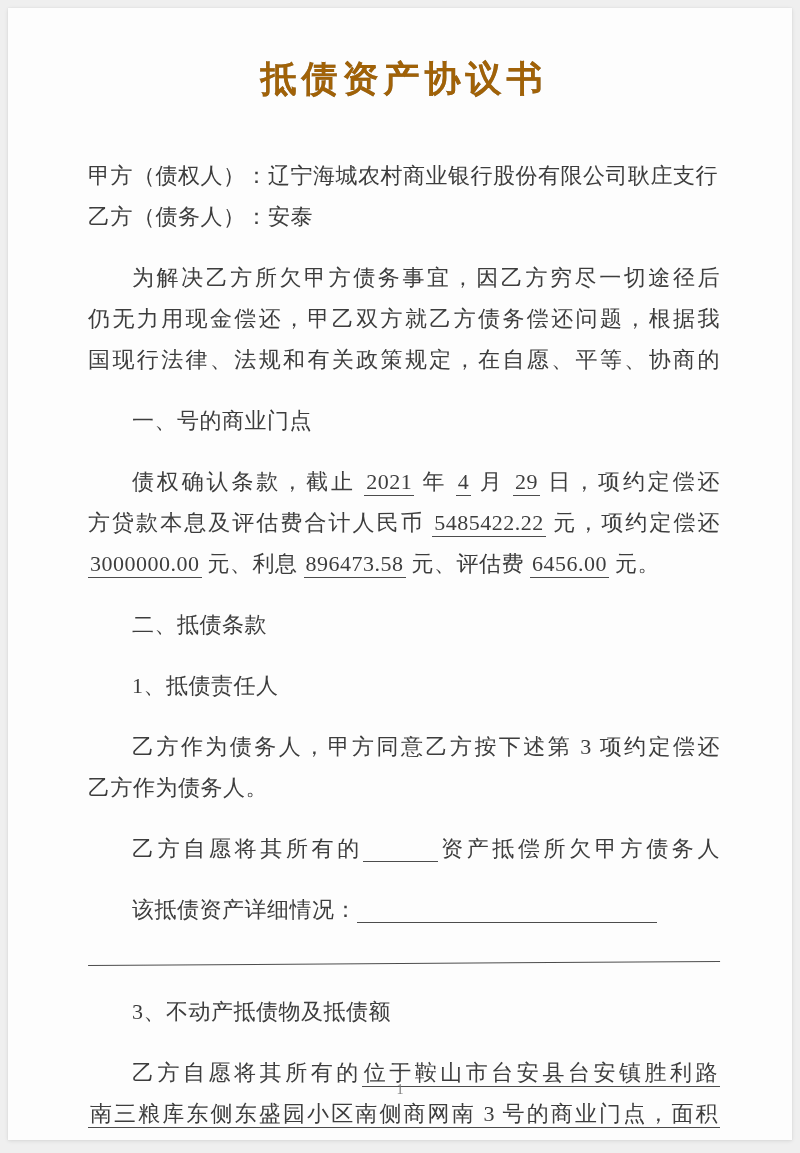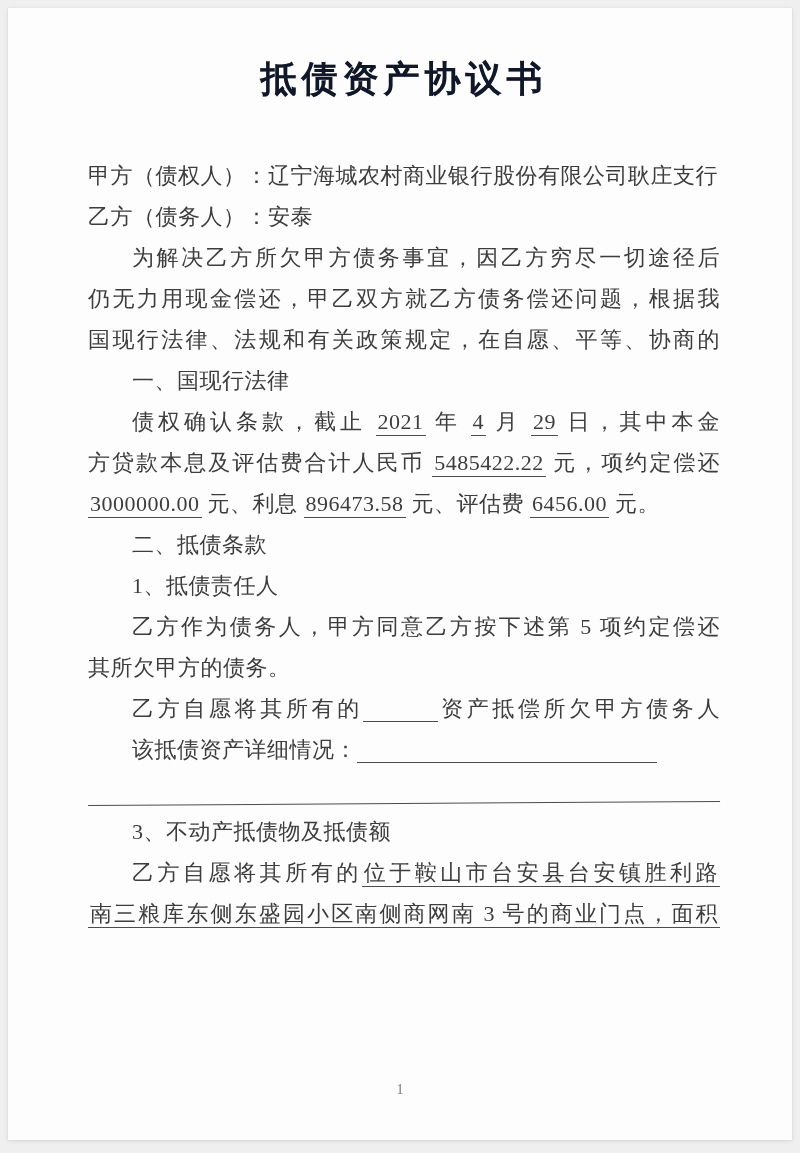--- a/index.html
+++ b/index.html
@@ -21,35 +21,35 @@
     box-shadow: 0 1px 4px rgba(0,0,0,0.10), 0 0 1px rgba(0,0,0,0.08);
     box-sizing: border-box;
     padding: 48px 72px 0 80px;
     color: #3d3d3d;
   }
   .doc-title {
     text-align: center;
     font-size: 36px;
     font-weight: bold;
     letter-spacing: 5px;
-    color: #0f172a;
+    color: #a16207;
     line-height: 1.3;
     margin: 0 0 52px 0;
     text-shadow: 0 0 0.6px rgba(60,60,60,0.55);
   }
   .doc-body {
     font-size: 22px;
     line-height: 41px;
     letter-spacing: 0.5px;
   }
   .line {
     white-space: pre-wrap;
     min-height: 41px;
   }
-  .line.indent { text-indent: 2em; }
+  .line.indent { text-indent: 2em; margin-top: 20px; }
   .line.fill {
     text-align: justify;
     text-align-last: justify;
     text-justify: inter-character;
   }
   .u {
     border-bottom: 1.5px solid #4c4c4c;
     padding: 0 2px 1px 2px;
   }
   .blank {
@@ -78,28 +78,28 @@
 <body>
 
 <div class="page">
   <h1 class="doc-title">抵债资产协议书</h1>
   <div class="doc-body">
       <div class="line"><span>甲方（债权人）：辽宁海城农村商业银行股份有限公司耿庄支行</span></div>
       <div class="line"><span>乙方（债务人）：安泰</span></div>
       <div class="line indent fill"><span>为解决乙方所欠甲方债务事宜，因乙方穷尽一切途径后</span></div>
       <div class="line fill"><span>仍无力用现金偿还，甲乙双方就乙方债务偿还问题，根据我</span></div>
       <div class="line fill"><span>国现行法律、法规和有关政策规定，在自愿、平等、协商的</span></div>
-      <div class="line indent"><span>一、国现行法律</span></div>
-      <div class="line indent fill"><span>债权确认条款，截止 </span><span class="u">2021</span><span> 年 </span><span class="u">4</span><span> 月 </span><span class="u">29</span><span> 日，其中本金</span></div>
+      <div class="line indent"><span>一、号的商业门点</span></div>
+      <div class="line indent fill"><span>债权确认条款，截止 </span><span class="u">2021</span><span> 年 </span><span class="u">4</span><span> 月 </span><span class="u">29</span><span> 日，项约定偿还</span></div>
       <div class="line fill"><span>方贷款本息及评估费合计人民币 </span><span class="u">5485422.22</span><span> 元，项约定偿还</span></div>
       <div class="line"><span class="u">3000000.00</span><span> 元、利息 </span><span class="u">896473.58</span><span> 元、评估费 </span><span class="u">6456.00</span><span> 元。</span></div>
       <div class="line indent"><span>二、抵债条款</span></div>
       <div class="line indent"><span>1、抵债责任人</span></div>
-      <div class="line indent fill"><span>乙方作为债务人，甲方同意乙方按下述第 5 项约定偿还</span></div>
-      <div class="line"><span>其所欠甲方的债务。</span></div>
+      <div class="line indent fill"><span>乙方作为债务人，甲方同意乙方按下述第 3 项约定偿还</span></div>
+      <div class="line"><span>乙方作为债务人。</span></div>
       <div class="line indent fill"><span>乙方自愿将其所有的</span><span class="blank" style="width: 75px;">&nbsp;</span><span>资产抵偿所欠甲方债务人</span></div>
       <div class="line indent"><span>该抵债资产详细情况：</span><span class="blank" style="width: 300px;">&nbsp;</span></div>
       <div class="line"><span class="blank full">&nbsp;</span></div>
       <div class="line indent"><span>3、不动产抵债物及抵债额</span></div>
       <div class="line indent fill"><span>乙方自愿将其所有的</span><span class="u">位于鞍山市台安县台安镇胜利路</span></div>
       <div class="line fill"><span class="u">南三粮库东侧东盛园小区南侧商网南 3 号的商业门点，面积</span></div>
     </div>
   <div class="page-footer">1</div>
 </div>
 

